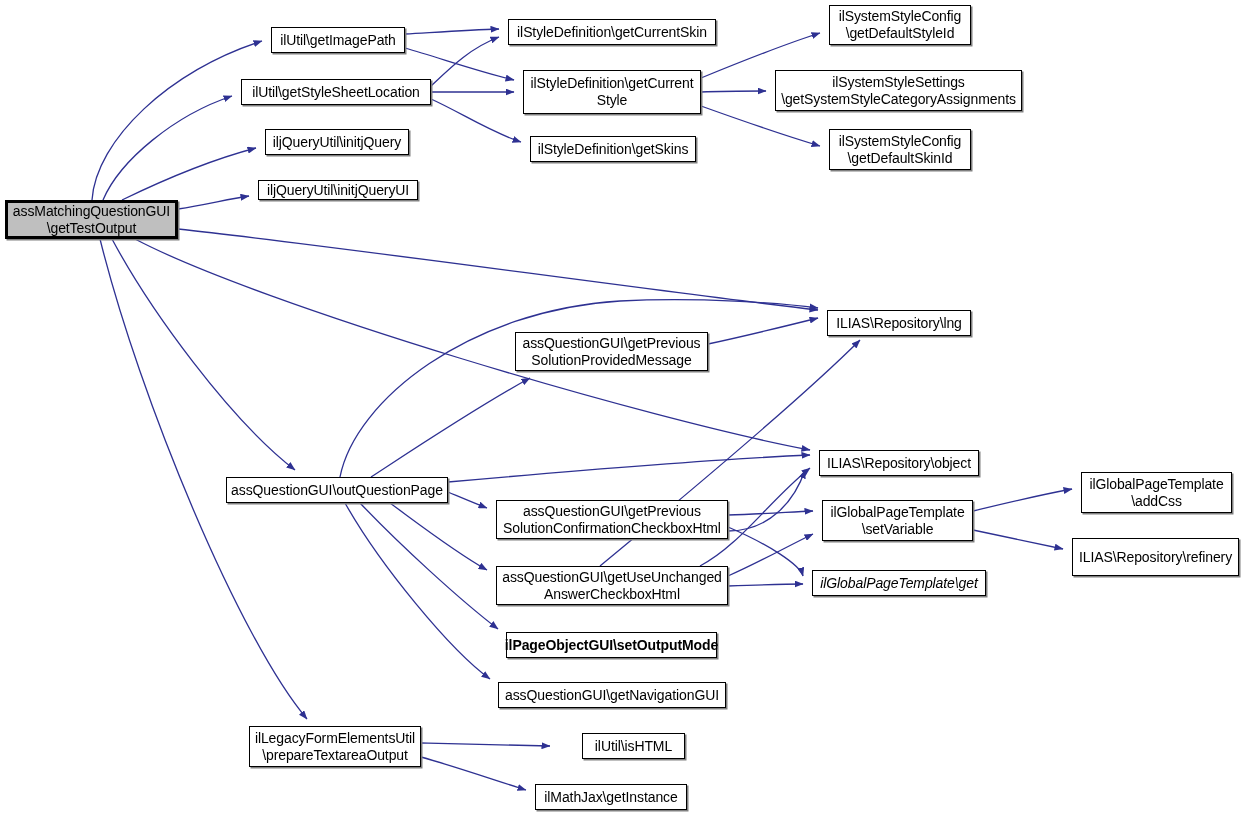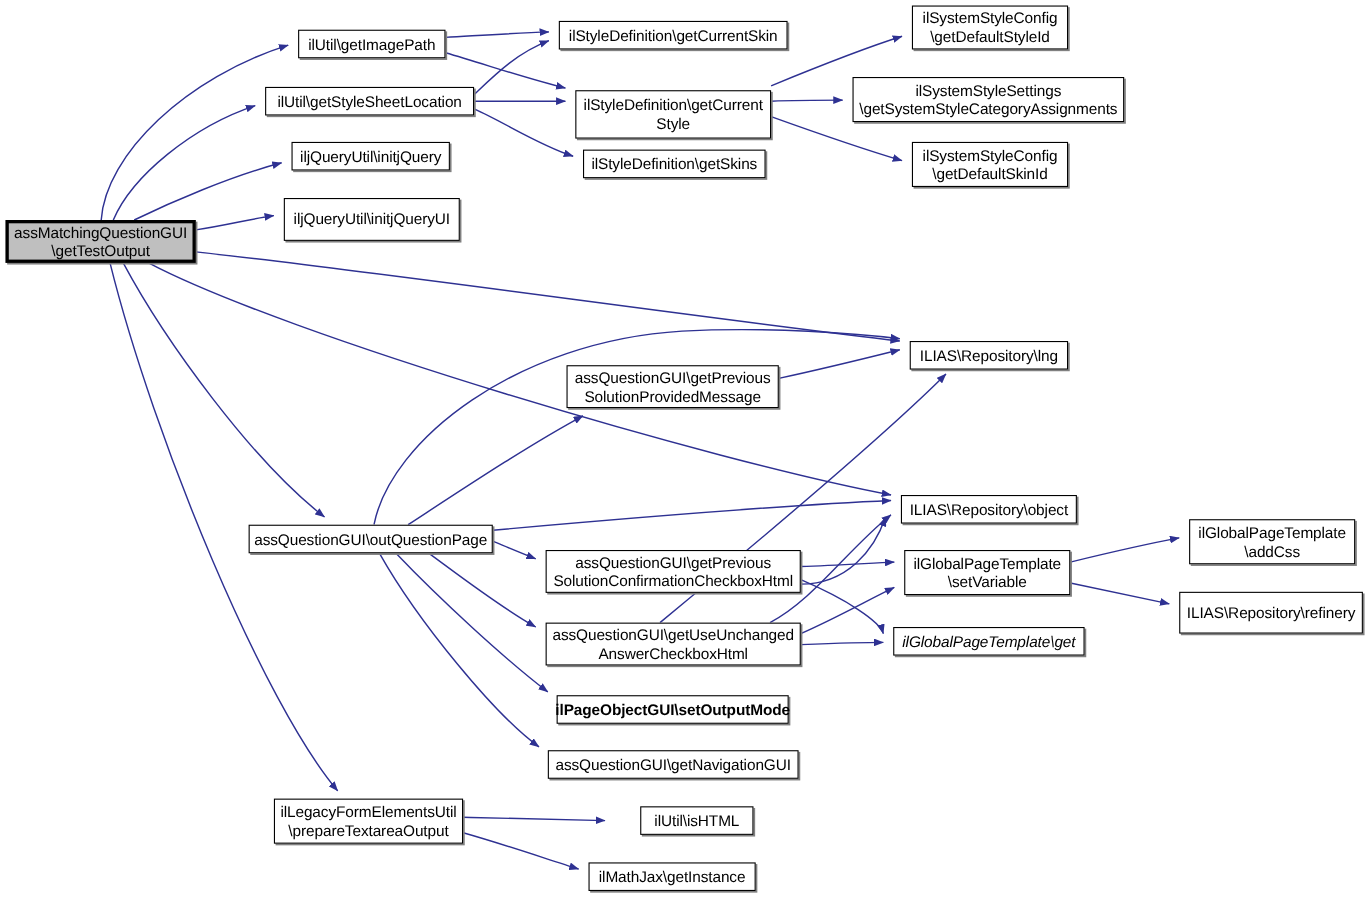--- a/index.html
+++ b/index.html
@@ -96,23 +96,23 @@
         <path d="M 421 743 C 470 744 520 745 550 746" fill="none" stroke="#2e3192" stroke-width="1.3" marker-end="url(#arrow)"></path>
         <path d="M 421 757 C 460 768 500 782 526 790" fill="none" stroke="#2e3192" stroke-width="1.3" marker-end="url(#arrow)"></path>
       </g>
   </svg>
   <div id="nodes">
       <div class="node root" style="left: 5px; top: 200px; width: 173px; height: 39px;"><span class="lbl">assMatchingQuestionGUI
 \getTestOutput</span></div>
       <div class="node" style="left: 271px; top: 27px; width: 134px; height: 26px;"><span class="lbl">ilUtil\getImagePath</span></div>
       <div class="node" style="left: 241px; top: 79px; width: 190px; height: 26px;"><span class="lbl">ilUtil\getStyleSheetLocation</span></div>
       <div class="node" style="left: 265px; top: 129px; width: 144px; height: 26px;"><span class="lbl">iljQueryUtil\initjQuery</span></div>
-      <div class="node" style="left: 258px; top: 180px; width: 160px; height: 39px;"><span class="lbl">iljQueryUtil\initjQueryUI</span></div>
+      <div class="node" style="left: 258px; top: 180px; width: 160px; height: 20px;"><span class="lbl">iljQueryUtil\initjQueryUI</span></div>
       <div class="node" style="left: 508px; top: 19px; width: 208px; height: 26px;"><span class="lbl">ilStyleDefinition\getCurrentSkin</span></div>
-      <div class="node" style="left: 523px; top: 70px; width: 178px; height: 44px; margin-top: 12px;"><span class="lbl">ilStyleDefinition\getCurrent
+      <div class="node" style="left: 523px; top: 70px; width: 178px; height: 44px;"><span class="lbl">ilStyleDefinition\getCurrent
 Style</span></div>
       <div class="node" style="left: 530px; top: 136px; width: 166px; height: 26px;"><span class="lbl">ilStyleDefinition\getSkins</span></div>
       <div class="node" style="left: 829px; top: 5px; width: 142px; height: 40px;"><span class="lbl">ilSystemStyleConfig
 \getDefaultStyleId</span></div>
       <div class="node" style="left: 775px; top: 70px; width: 247px; height: 41px;"><span class="lbl">ilSystemStyleSettings
 \getSystemStyleCategoryAssignments</span></div>
       <div class="node" style="left: 829px; top: 129px; width: 142px; height: 41px;"><span class="lbl">ilSystemStyleConfig
 \getDefaultSkinId</span></div>
       <div class="node" style="left: 827px; top: 310px; width: 144px; height: 26px;"><span class="lbl">ILIAS\Repository\lng</span></div>
       <div class="node" style="left: 515px; top: 332px; width: 193px; height: 39px;"><span class="lbl">assQuestionGUI\getPrevious

